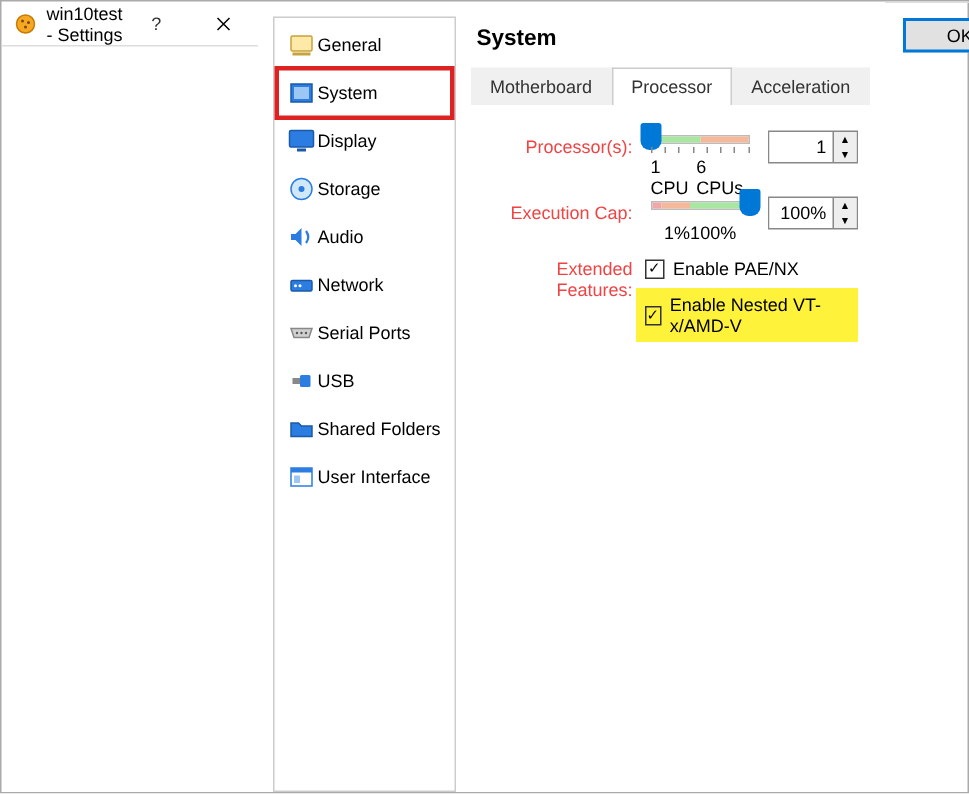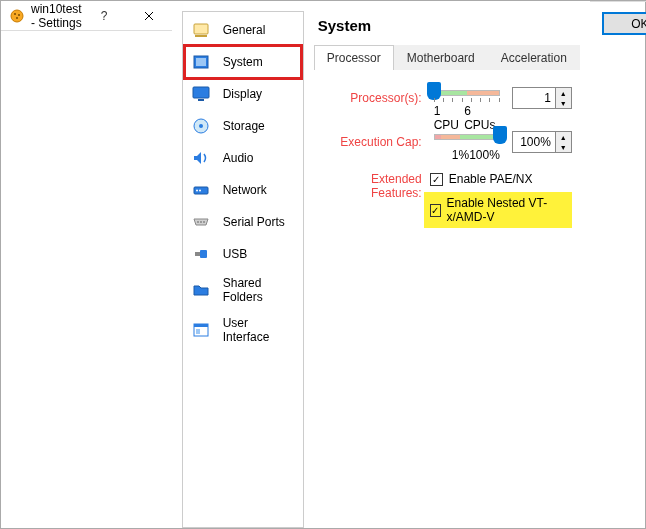--- a/index.html
+++ b/index.html
@@ -4,41 +4,41 @@
 <style>
   * { box-sizing: border-box; font-family: "Segoe UI", Tahoma, sans-serif; font-size: 12px; }
   body { margin: 0; background: #fff; }
   .window { width: 646px; height: 529px; border: 1px solid #aaa; background: #fff; display: flex; flex-direction: row; }
   .titlebar { height: 30px; display: flex; align-items: center; padding: 0 0 0 8px; border-bottom: 1px solid #ddd; }
   .titlebar .icon { width: 16px; height: 16px; margin-right: 6px; }
   .titlebar .title { flex: 1; color: #000; }
   .titlebar .btn { width: 45px; height: 29px; display: flex; align-items: center; justify-content: center; color: #333; }
   .body { flex: 1; display: flex; padding: 10px 10px 0 10px; gap: 8px; min-height: 0; }
   .sidebar { width: 122px; border: 1px solid #ccc; background: #fff; padding: 2px; display: flex; flex-direction: column; gap: 0; }
-  .side-item { display: flex; align-items: center; gap: 12px; padding: 6px 6px; cursor: default; color: #000; }
+  .side-item { display: flex; align-items: center; gap: 1px; padding: 6px 6px; cursor: default; color: #000; }
   .side-item .ic { width: 20px; height: 20px; display: flex; align-items: center; justify-content: center; }
   .side-item.selected-outline { outline: 3px solid #d22; outline-offset: -1px; }
   .main { flex: 1; display: flex; flex-direction: column; }
   .main h1 { font-size: 15px; font-weight: 600; margin: 6px 0 10px 6px; }
   .tabs { display: flex; border-bottom: 1px solid #ccc; margin-left: 2px; }
   .tab { padding: 5px 12px; border: 1px solid transparent; border-bottom: none; position: relative; top: 1px; background: #f0f0f0; color: #333; }
   .tab.active { background: #fff; border-color: #ccc; }
   .tabpanel { padding: 14px 8px 8px 8px; }
   .row { display: flex; align-items: center; margin-bottom: 16px; }
   .row .label { width: 110px; text-align: right; padding-right: 8px; color: #ef4444; }
   .slider-wrap { flex: 1; position: relative; height: 28px; }
   .track { position: absolute; left: 4px; right: 4px; top: 6px; height: 6px; display: flex; border: 1px solid #bbb; }
   .seg { height: 100%; }
   .seg.g { background: #a8e6a1; }
   .seg.o { background: #f5b89a; }
   .seg.r { background: #f0a7a7; }
   .thumb { position: absolute; top: -2px; width: 14px; height: 18px; background: #0078d7; border-radius: 2px 2px 6px 6px; transform: translateX(-50%); }
   .ticks { position: absolute; left: 4px; right: 4px; top: 14px; display: flex; justify-content: space-between; }
   .tick { width: 1px; height: 4px; background: #888; }
-  .minmax { position: absolute; left: 4px; right: 4px; top: 20px; display: flex; justify-content: flex-end; color: #000; }
+  .minmax { position: absolute; left: 4px; right: 4px; top: 20px; display: flex; justify-content: center; color: #000; }
   .spinbox { display: flex; align-items: stretch; margin-left: 8px; border: 1px solid #888; height: 22px; }
   .spinbox input { width: 42px; border: none; padding: 0 4px; text-align: right; outline: none; }
   .spin-btns { display: flex; flex-direction: column; width: 16px; border-left: 1px solid #888; }
   .spin-btns div { flex: 1; display: flex; align-items: center; justify-content: center; font-size: 7px; background: #eee; }
   .chk-row { display: flex; align-items: center; margin-bottom: 6px; }
   .chk-row.hl { background: #fff23a; padding: 4px 6px; margin-left: -6px; }
   .chk { width: 13px; height: 13px; border: 1px solid #333; margin-right: 6px; display: flex; align-items: center; justify-content: center; font-size: 10px; color: #000; }
   .footer { height: 44px; border-top: 1px solid #ddd; display: flex; align-items: center; justify-content: flex-end; padding: 0 12px; gap: 8px; }
   .footer button { width: 76px; height: 23px; background: #e1e1e1; border: 1px solid #adadad; }
   .footer button.primary { border: 2px solid #0078d7; background: #e1e1e1; }
@@ -159,22 +159,22 @@
               <rect x="5" y="9" width="4" height="5" fill="#9cc7f5"></rect>
             </svg>
           </span>
         <span>User Interface</span>
       </div>
     </div>
 
     <div class="main">
       <h1>System</h1>
       <div class="tabs">
+        <div class="tab">Motherboard</div>
         <div class="tab active">Processor</div>
-        <div class="tab">Motherboard</div>
         <div class="tab">Acceleration</div>
       </div>
       <div class="tabpanel">
 
         <div class="row">
           <div class="label">Processor(s):</div>
           <div class="slider-wrap">
             <div class="track">
               <div class="seg g" style="flex:4"></div>
               <div class="seg o" style="flex:4"></div>

